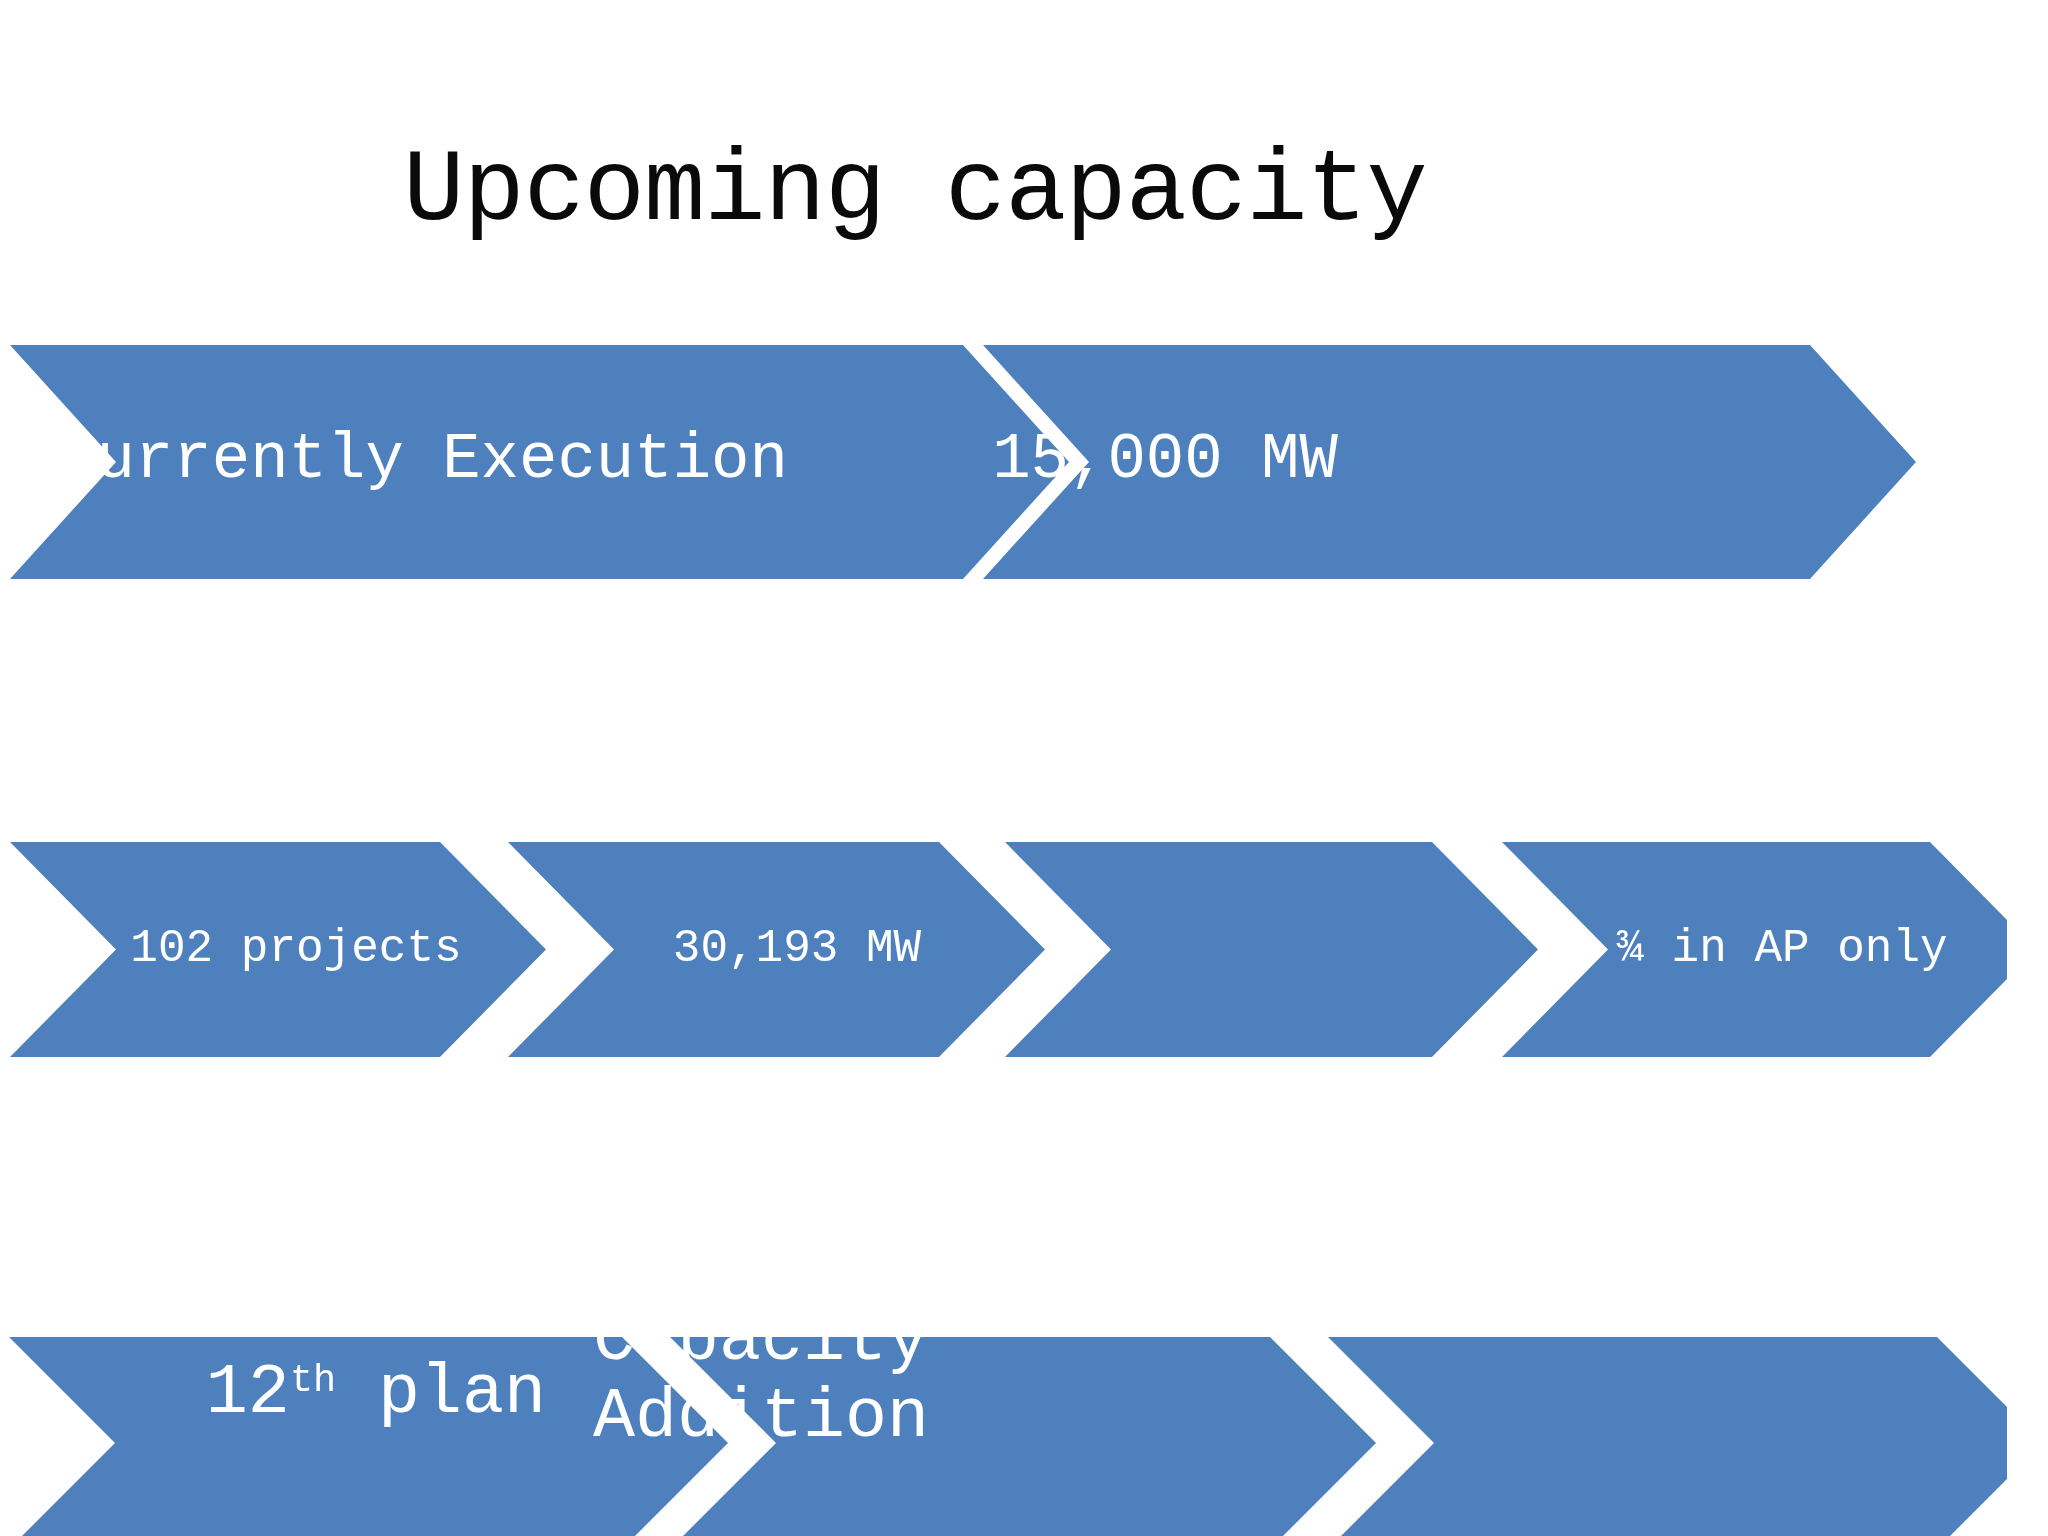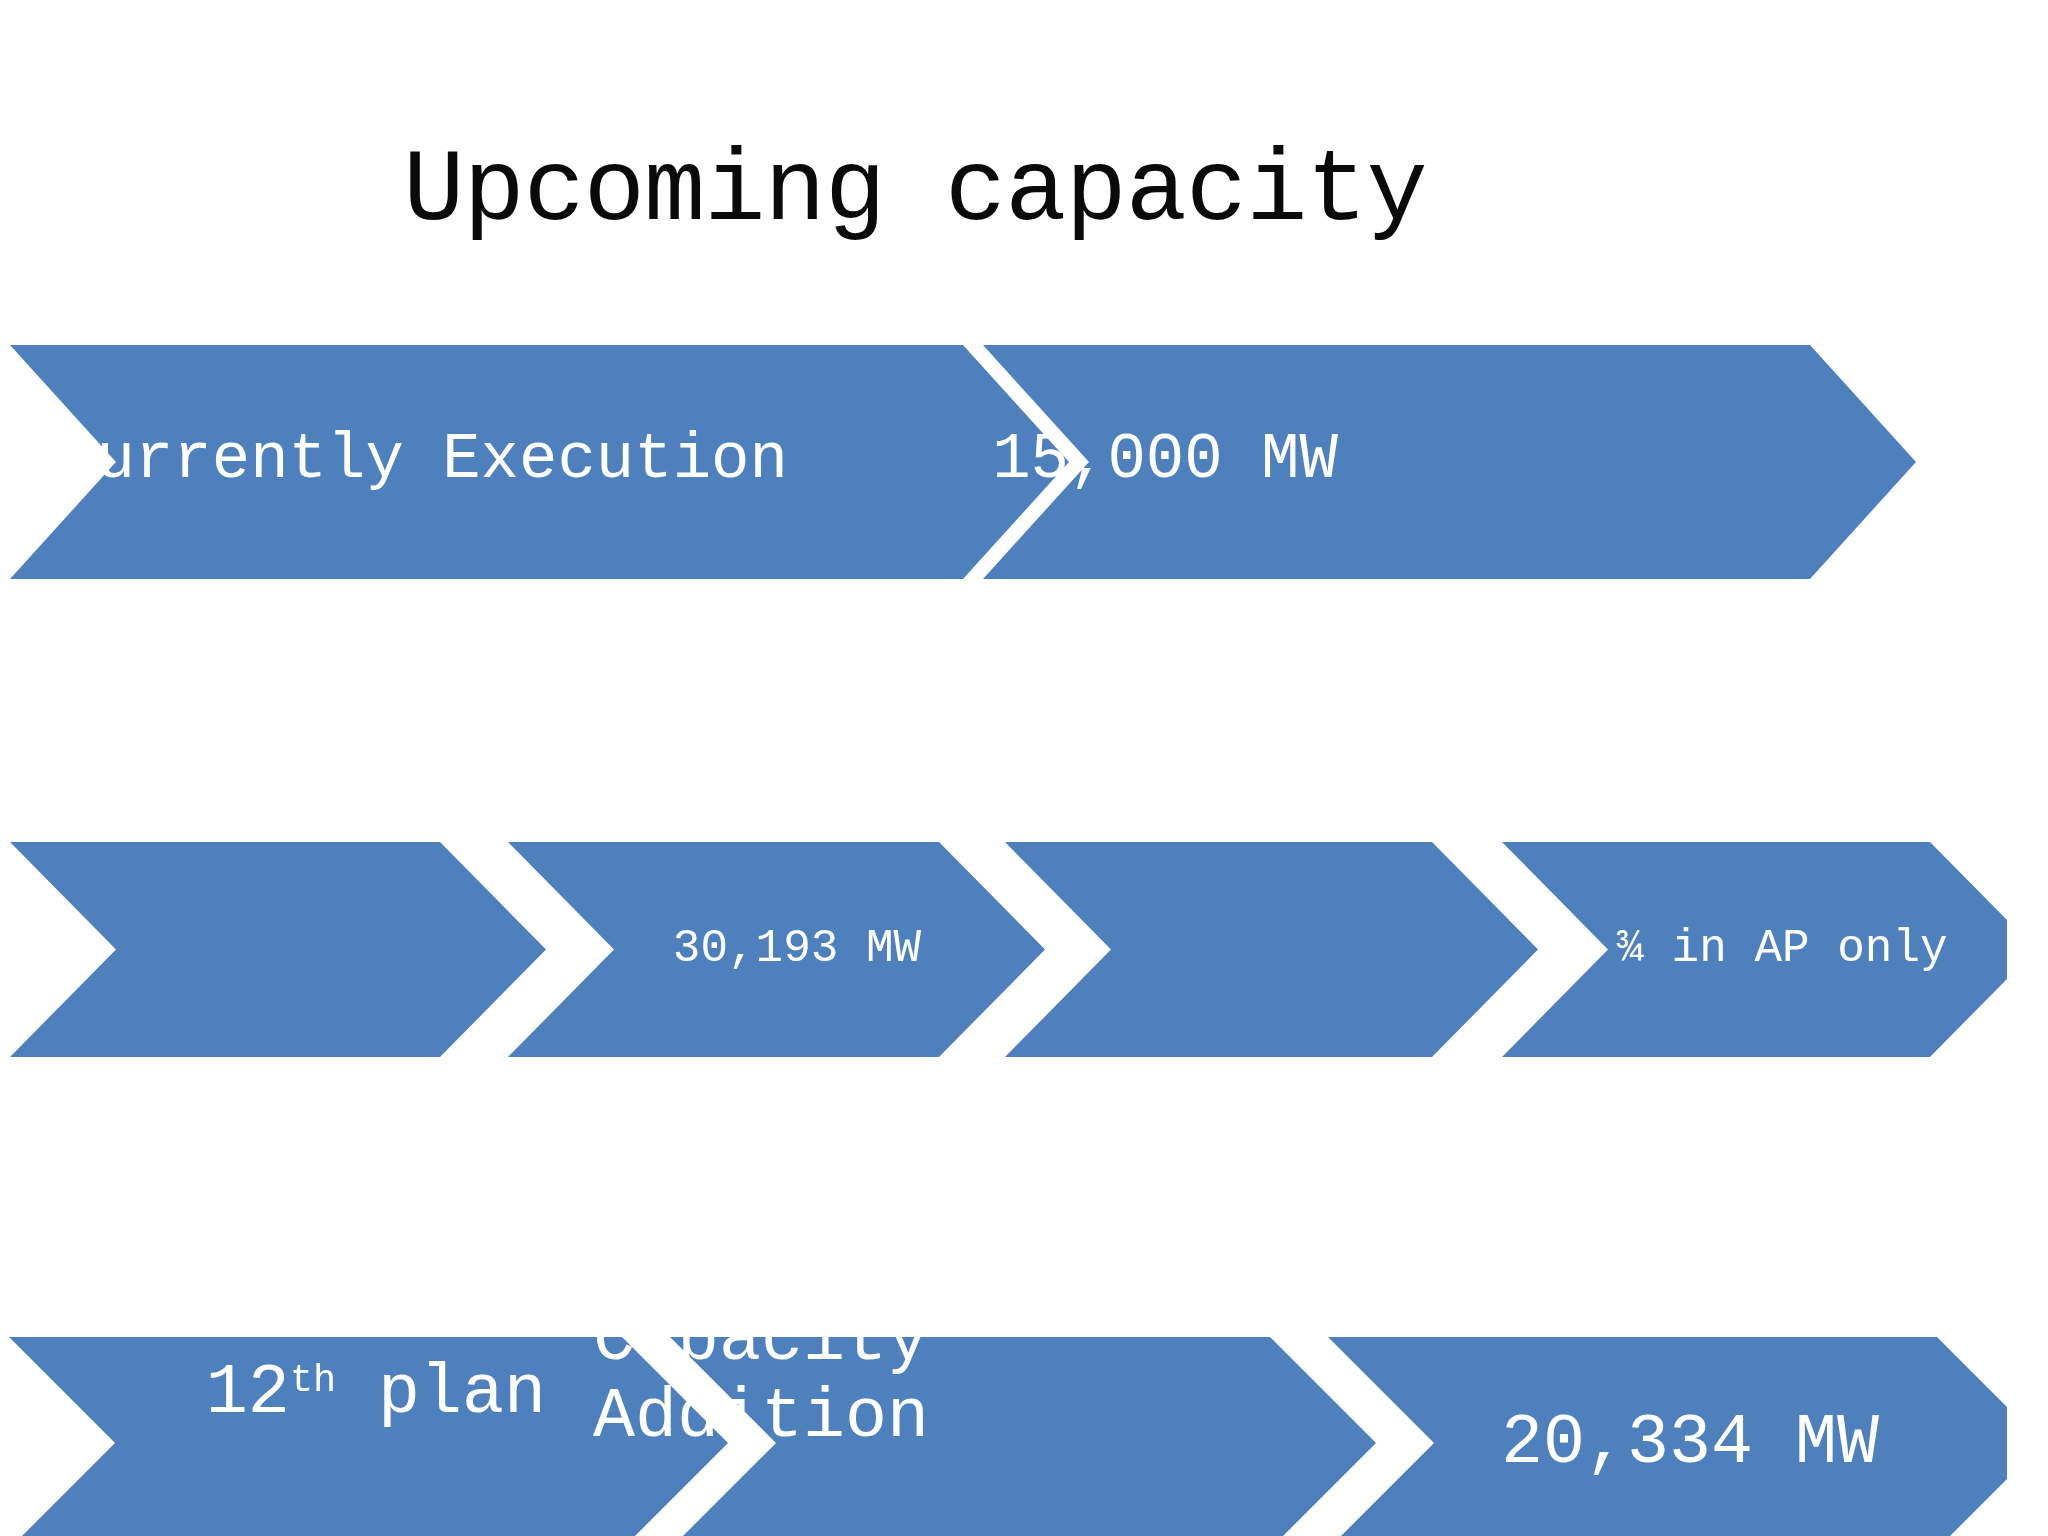--- a/index.html
+++ b/index.html
@@ -71,20 +71,20 @@
   <div class="chevron" style="left:1005px; top:822px; width:533px; height:215px;"></div>
   <div class="chevron" style="left:1502px; top:822px; width:534px; height:215px;"></div>
 
   <div class="chevron" style="left:9px;    top:1317px; width:719px; height:212px;"></div>
   <div class="chevron" style="left:670px;  top:1317px; width:706px; height:212px;"></div>
   <div class="chevron" style="left:1328px; top:1317px; width:715px; height:212px;"></div>
 
   <div class="lbl size-row1" style="left:423px; top:441px;">Currently Execution</div>
   <div class="lbl size-row1" style="left:1165px; top:441px;">15,000 MW</div>
 
+  <div class="lbl size-row2" style="left:296px; top:929px;">102 projects</div>
   <div class="lbl size-row2" style="left:797px; top:929px;">30,193 MW</div>
   <div class="lbl size-row2" style="left:1782px; top:929px;">¾ in AP only</div>
 
   <div class="lbl size-row3" style="left:376px; top:1374px;"><span>12</span><sup>th</sup><span> plan</span></div>
   <div class="lbl size-row3 wrap" style="left:793px; top:1359px; width:400px; line-height:1.1;">Capacity Addition</div>
-  <div class="lbl size-row3" style="left:1690px; top:1424px;">20,334 MW</div>
 
 </div>
 
 </body></html>

